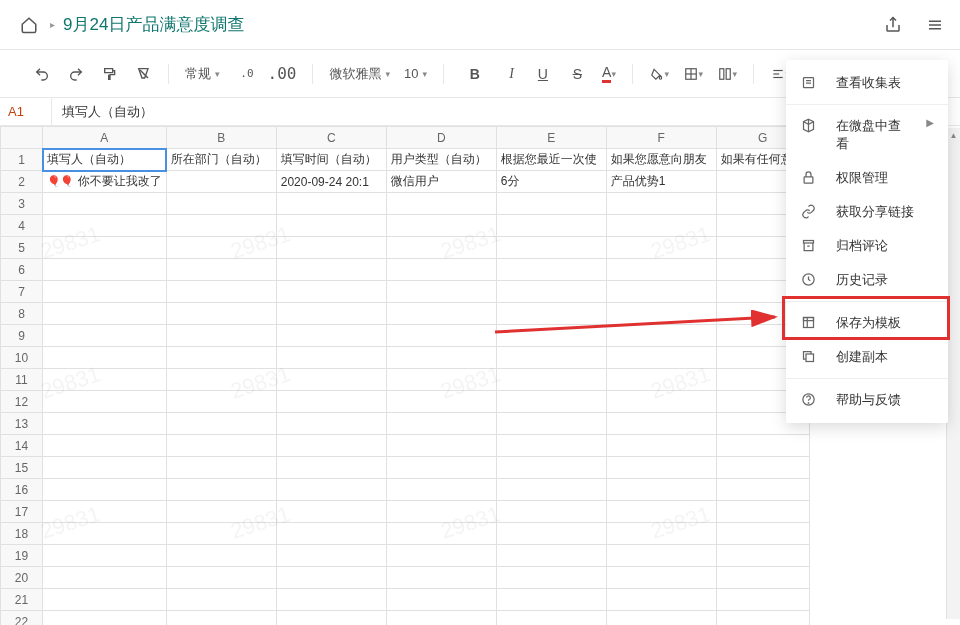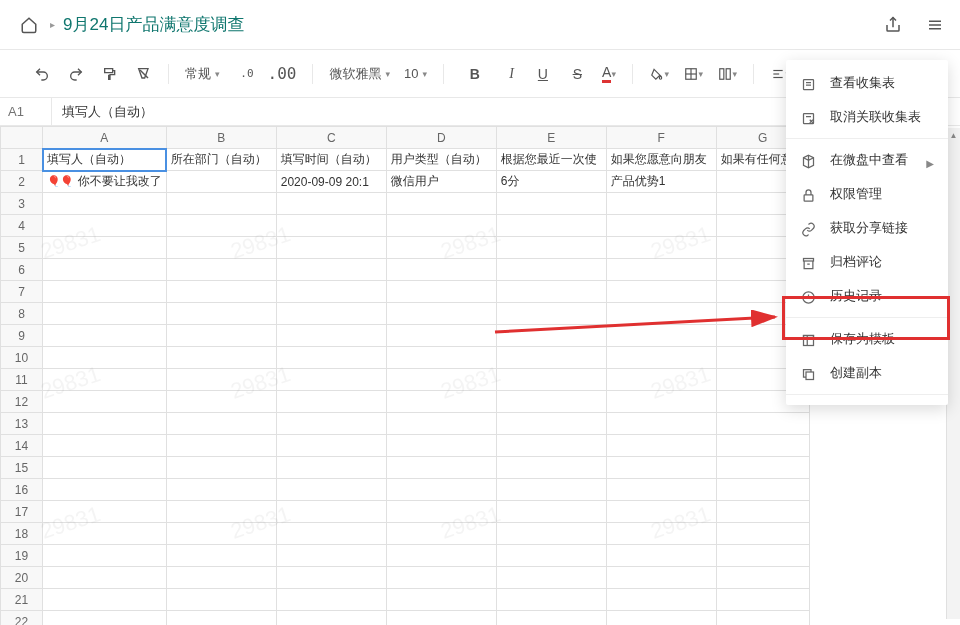--- a/index.html
+++ b/index.html
@@ -100,21 +100,21 @@
     .formula-bar {
       height: 28px;
       display: flex;
       align-items: center;
       border-bottom: 1px solid #e8e8e8;
       font-size: 13px;
     }
     .cell-ref {
       width: 52px;
       padding: 0 8px;
-      color: #737373;
+      color: #c2410c;
       border-right: 1px solid #e8e8e8;
       height: 100%;
       display: flex;
       align-items: center;
     }
     .cell-content {
       padding: 0 10px;
       color: #333;
       flex: 1;
     }
@@ -188,22 +188,22 @@
       right: 12px;
       width: 162px;
       background: #fff;
       box-shadow: 0 4px 16px rgba(0,0,0,0.15);
       border-radius: 2px;
       z-index: 100;
       padding: 6px 0;
     }
     .menu-item {
       display: flex;
-      align-items: flex-end;
-      gap: 14px;
+      align-items: flex-start;
+      gap: 20px;
       padding: 8px 14px;
       font-size: 13px;
       color: #333;
       cursor: pointer;
     }
     .menu-icon {
       width: 16px;
       height: 16px;
       display: flex;
       align-items: center;
@@ -400,21 +400,21 @@
             <td>填写时间（自动）</td>
             <td>用户类型（自动）</td>
             <td>根据您最近一次使</td>
             <td>如果您愿意向朋友</td>
             <td>如果有任何意见</td>
           </tr>
           <tr>
             <th class="row-header">2</th>
             <td><span class="balloon">🎈🎈</span> 你不要让我改了</td>
             <td></td>
-            <td>2020-09-09 20:1</td>
+            <td>2020-09-24 20:1</td>
             <td>微信用户</td>
             <td>6分</td>
             <td>产品优势1</td>
             <td></td>
           </tr>
           <tr>
             <th class="row-header">3</th>
             <td></td>
             <td></td>
             <td></td>
@@ -642,32 +642,20 @@
       <span class="menu-icon">
         <svg width="15" height="15" viewBox="0 0 24 24" fill="none" stroke="currentColor" stroke-width="2">
           <rect x="4" y="4" width="16" height="16" rx="1"></rect>
           <line x1="8" y1="9" x2="16" y2="9"></line>
           <line x1="8" y1="13" x2="16" y2="13"></line>
         </svg>
       </span>
       <span class="label">查看收集表</span>
 
     </div>
-    <div class="menu-item">
-      <span class="menu-icon">
-        <svg width="15" height="15" viewBox="0 0 24 24" fill="none" stroke="currentColor" stroke-width="2">
-          <rect x="4" y="4" width="16" height="16" rx="1"></rect>
-          <line x1="8" y1="9" x2="16" y2="9"></line>
-          <line x1="14" y1="14" x2="19" y2="19"></line>
-          <line x1="19" y1="14" x2="14" y2="19"></line>
-        </svg>
-      </span>
-      <span class="label">取消关联收集表</span>
-
-    </div>
     <div class="menu-sep"></div>
     <div class="menu-item">
       <span class="menu-icon">
         <svg width="15" height="15" viewBox="0 0 24 24" fill="none" stroke="currentColor" stroke-width="2">
           <path d="M12 2l8 4v12l-8 4-8-4V6z"></path>
           <path d="M12 2v20M4 6l8 4 8-4"></path>
         </svg>
       </span>
       <span class="label">在微盘中查看</span>
       <span class="menu-arrow">▶</span>
@@ -729,20 +717,31 @@
       <span class="menu-icon">
         <svg width="15" height="15" viewBox="0 0 24 24" fill="none" stroke="currentColor" stroke-width="2">
           <rect x="8" y="8" width="12" height="12"></rect>
           <path d="M16 8V4H4v12h4"></path>
         </svg>
       </span>
       <span class="label">创建副本</span>
 
     </div>
     <div class="menu-sep"></div>
+    <div class="menu-item">
+      <span class="menu-icon">
+        <svg width="15" height="15" viewBox="0 0 24 24" fill="none" stroke="currentColor" stroke-width="2">
+          <circle cx="12" cy="12" r="9"></circle>
+          <path d="M9 9a3 3 0 1 1 4 3c-1 .5-1 1-1 2"></path>
+          <circle cx="12" cy="17.5" r="0.5" fill="currentColor"></circle>
+        </svg>
+      </span>
+      <span class="label">帮助与反馈</span>
+
+    </div>
   </div>
 
 <div class="highlight-box"></div>
 <svg class="red-arrow" width="300" height="30">
   <defs>
     <marker id="ah" markerWidth="10" markerHeight="10" refX="8" refY="3" orient="auto">
       <path d="M0,0 L0,6 L9,3 z" fill="#e03030"></path>
     </marker>
   </defs>
   <line x1="5" y1="22" x2="285" y2="7" stroke="#e03030" stroke-width="3" marker-end="url(#ah)"></line>

